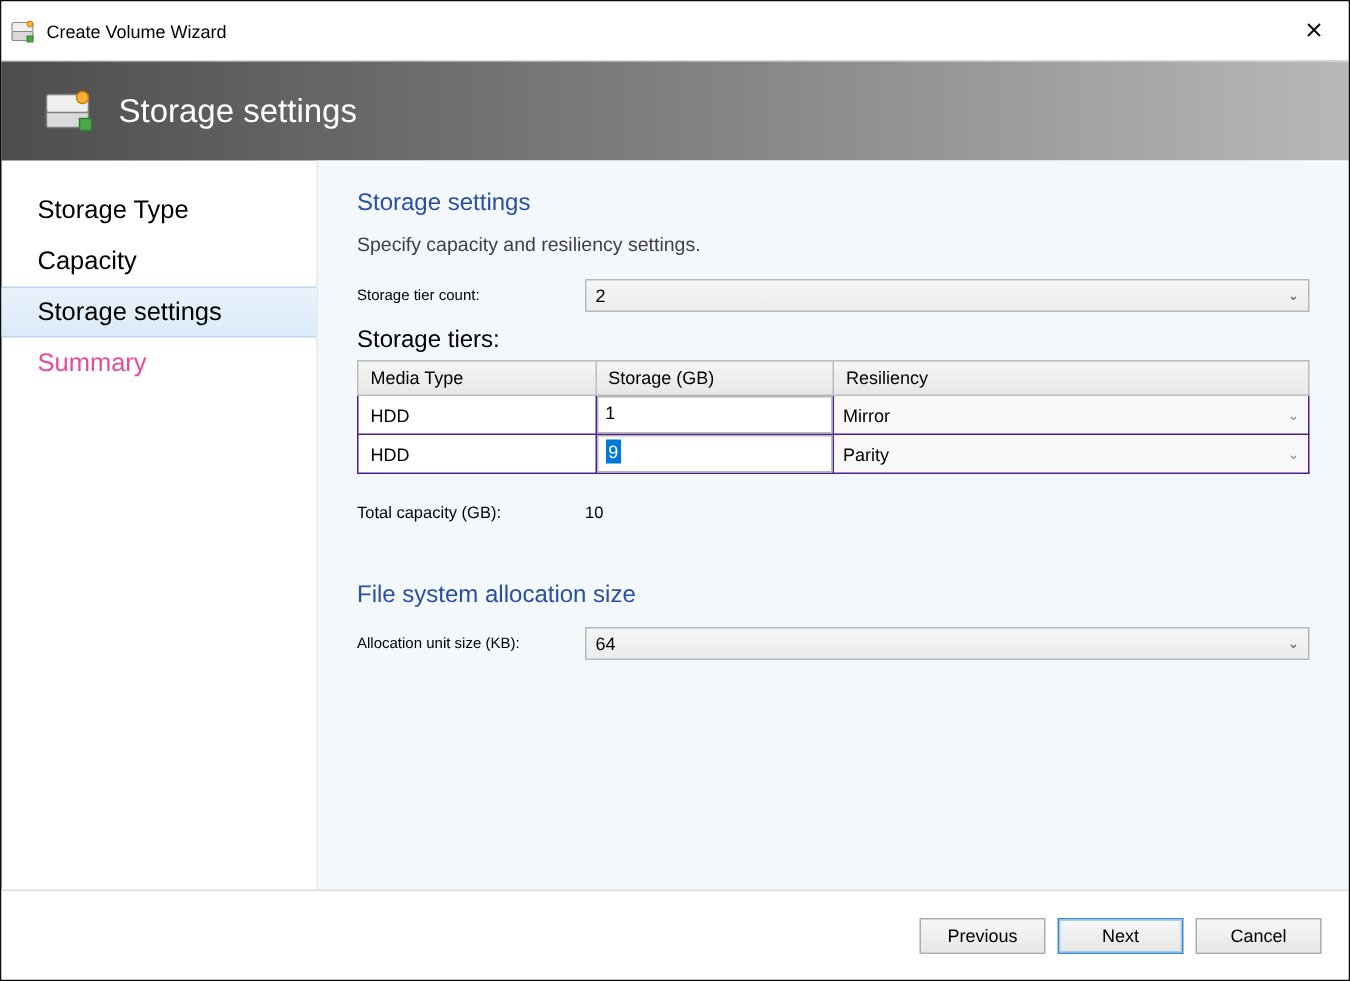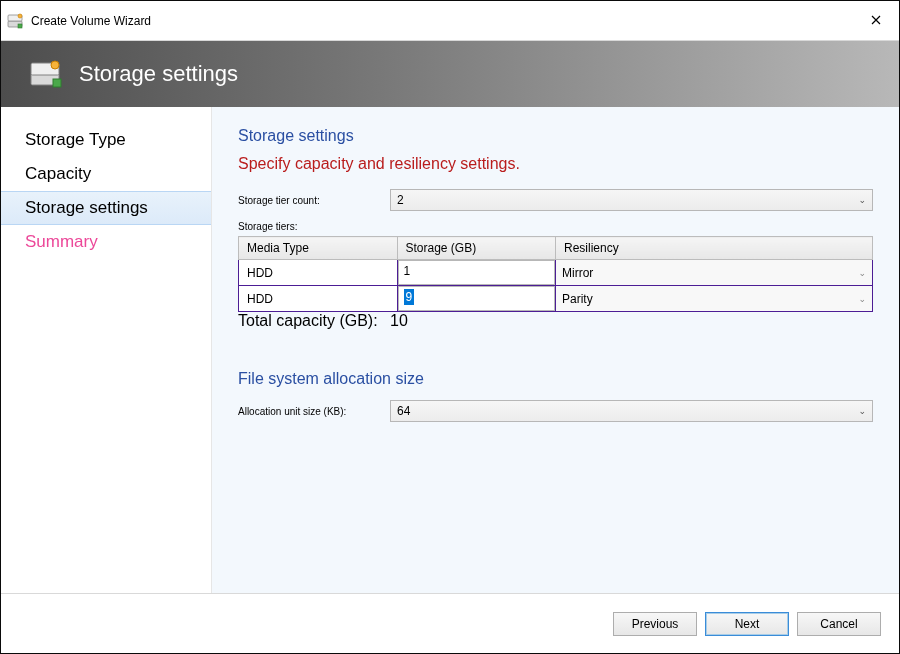--- a/index.html
+++ b/index.html
@@ -78,21 +78,21 @@
     padding: 20px 26px 10px 26px;
     background: #f3f8fd;
     overflow: auto;
   }
   .section-title {
     color: #2a4fa2;
     font-size: 16px;
     font-weight: 400;
     margin: 0 0 10px 0;
   }
-  .desc { font-size: 16px; color: #b91c1c; margin-bottom: 16px; }
+  .desc { font-size: 13px; color: #404040; margin-bottom: 16px; }
 
   .form-row {
     display: flex; align-items: center;
     margin-bottom: 10px;
   }
   .form-label {
     width: 152px;
     font-size: 10px;
   }
   .dropdown {
@@ -103,21 +103,21 @@
     display: flex; align-items: center;
     padding: 0 6px;
     position: relative;
     font-size: 12px;
     cursor: pointer;
   }
   .dropdown .caret {
     position: absolute; right: 6px; top: 50%; transform: translateY(-50%);
     font-size: 9px; color: #555;
   }
-  .sub-label { font-size: 10px; margin-bottom: 4px; }
+  .sub-label { font-size: 16px; margin-bottom: 4px; }
 
   table.tiers {
     width: 100%;
     border-collapse: collapse;
     border: 1px solid #7e9db9;
     font-size: 12px;
     background: #fff;
   }
   table.tiers th {
     text-align: left;
@@ -149,21 +149,21 @@
     background: #0078d7; color: #fff; padding: 1px 2px;
   }
   .cell-res {
     display: flex; align-items: center; padding: 0 6px;
     justify-content: space-between;
     height: 100%;
     background: #f8f8f8;
   }
   .cell-res .caret { font-size: 9px; color: #888; }
 
-  .total-row { display: flex; margin-top: 0; font-size: 16px; }
+  .total-row { display: flex; margin-top: 20px; font-size: 11px; }
   .total-row .lbl { width: 152px; }
 
   .spacer-v { height: 40px; }
 
   
   .footer {
     height: 60px;
     border-top: 1px solid #d9d9d9;
     display: flex; align-items: center; justify-content: flex-end;
     padding-right: 18px;

